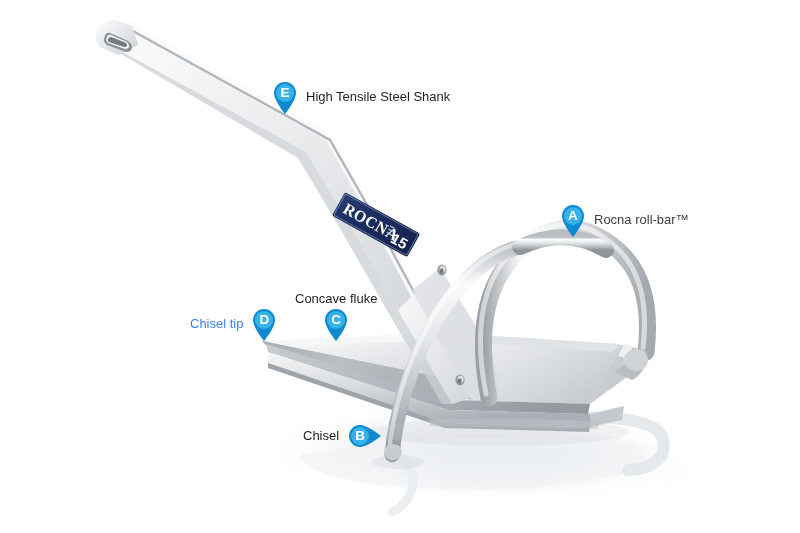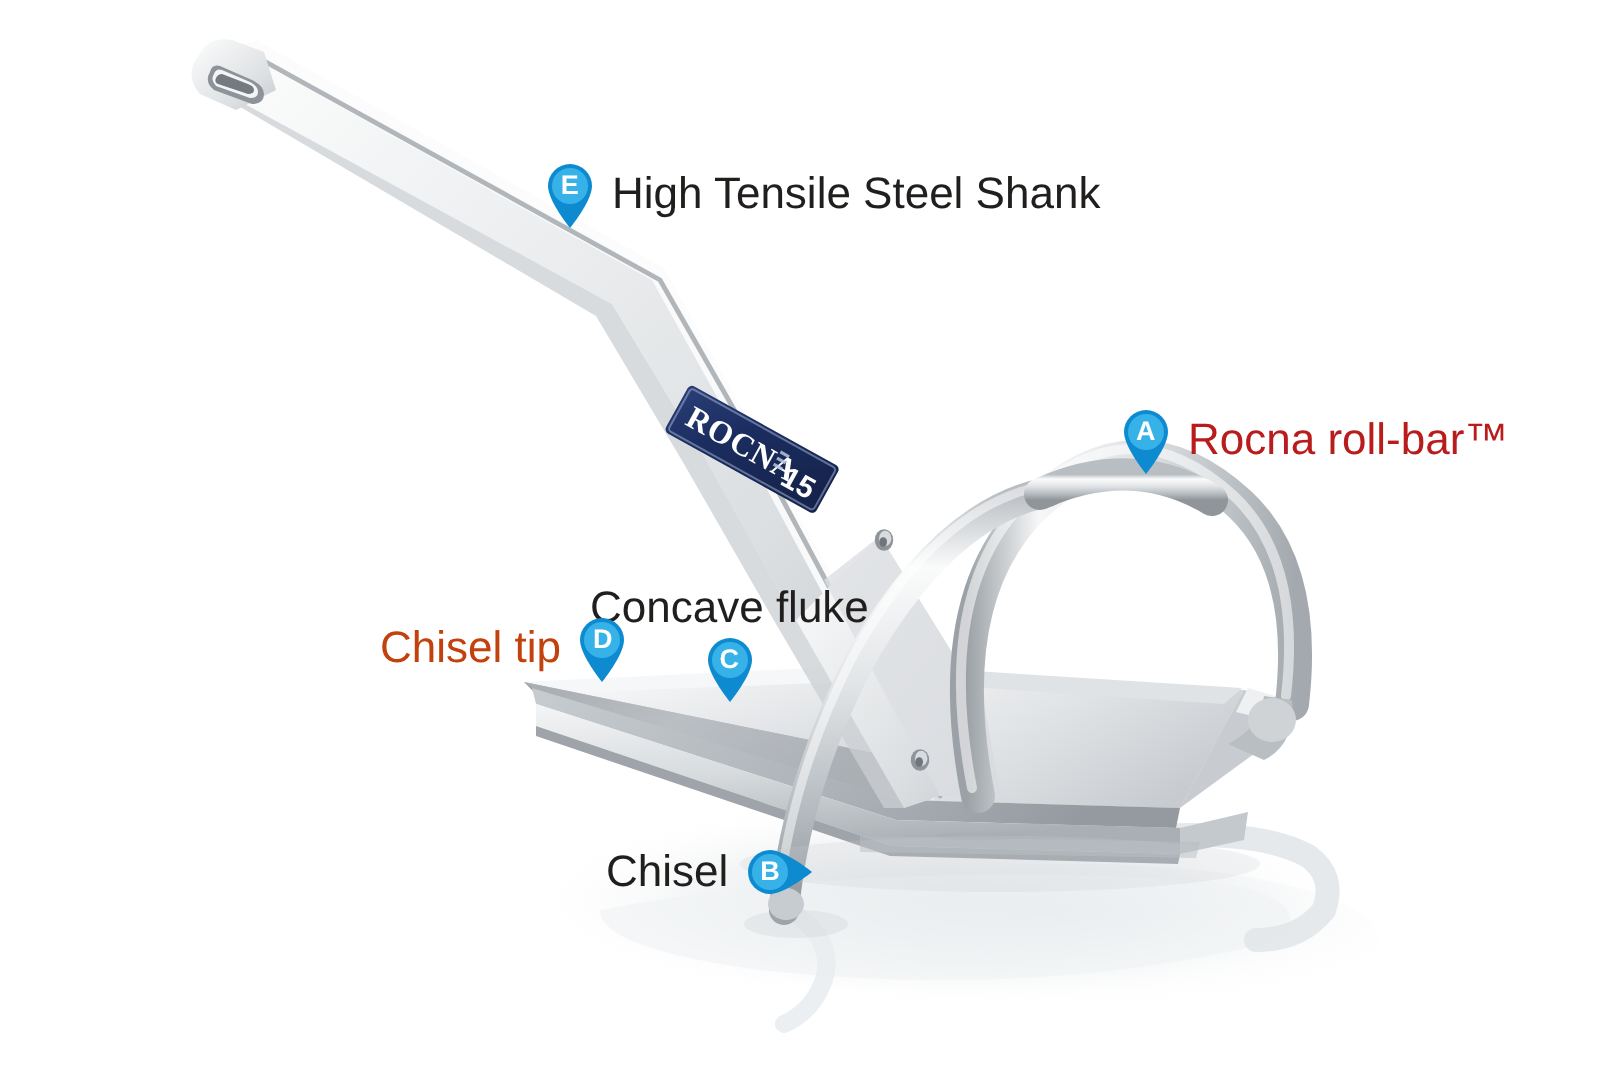--- a/index.html
+++ b/index.html
@@ -48,21 +48,21 @@
     line-height: 26px;
     text-align: center;
     color: #ffffff;
     font-size: 13.5px;
     font-weight: bold;
     font-family: "Liberation Sans", "DejaVu Sans", sans-serif;
     letter-spacing: 0.2px;
     pointer-events: none;
   }
   .callout-text {
-    font-size: 22px;
+    font-size: 13px;
     color: #201f1e;
     font-family: "Liberation Sans", "DejaVu Sans", sans-serif;
     line-height: 1.1;
   }
   .callout.label-right .callout-text { margin-left: 8px; }
   .callout.label-left .callout-text { margin-right: 8px; }
 
   
   .pin.dir-down svg  { transform: rotate(0deg); }
   .pin.dir-right { width: 34px; height: 26px; flex: 0 0 34px; }
@@ -289,21 +289,21 @@
   </div>
 
   <div class="callout label-right" id="callout-a">
     <span class="pin dir-down">
       <svg viewBox="0 0 26 34" aria-hidden="true">
         <path d="M13 34 C13 34 2 20.5 2 13 A11 11 0 1 1 24 13 C24 20.5 13 34 13 34 Z" fill="#0e8bd0"></path>
         <circle cx="13" cy="13" r="9" fill="#36b2e8"></circle>
       </svg>
       <span class="pin-letter" style="color: rgb(255, 255, 255);">A</span>
     </span>
-    <span class="callout-text" style="color: #b91c1c;">Rocna roll-bar™</span>
+    <span class="callout-text" style="color: #404040;">Rocna roll-bar™</span>
   </div>
 
   <div class="callout" id="callout-c">
     <span class="callout-text" style="color: rgb(32, 31, 30);">Concave fluke</span>
     <span class="pin dir-down">
       <svg viewBox="0 0 26 34" aria-hidden="true">
         <path d="M13 34 C13 34 2 20.5 2 13 A11 11 0 1 1 24 13 C24 20.5 13 34 13 34 Z" fill="#0e8bd0"></path>
         <circle cx="13" cy="13" r="9" fill="#36b2e8"></circle>
       </svg>
       <span class="pin-letter" style="color: rgb(255, 255, 255);">C</span>
@@ -311,21 +311,21 @@
   </div>
 
   <div class="callout label-left" id="callout-d">
     <span class="pin dir-down">
       <svg viewBox="0 0 26 34" aria-hidden="true">
         <path d="M13 34 C13 34 2 20.5 2 13 A11 11 0 1 1 24 13 C24 20.5 13 34 13 34 Z" fill="#0e8bd0"></path>
         <circle cx="13" cy="13" r="9" fill="#36b2e8"></circle>
       </svg>
       <span class="pin-letter" style="color: rgb(255, 255, 255);">D</span>
     </span>
-    <span class="callout-text" style="color: #c2410c;">Chisel tip</span>
+    <span class="callout-text" style="color: #3b82f6;">Chisel tip</span>
   </div>
 
   <div class="callout label-left" id="callout-b">
     <span class="pin dir-right">
       <svg viewBox="0 0 34 26" aria-hidden="true">
         <path d="M34 13 C34 13 20.5 24 13 24 A11 11 0 1 1 13 2 C20.5 2 34 13 34 13 Z" fill="#0e8bd0"></path>
         <circle cx="13" cy="13" r="9" fill="#36b2e8"></circle>
       </svg>
       <span class="pin-letter" style="color: rgb(255, 255, 255);">B</span>
     </span>

